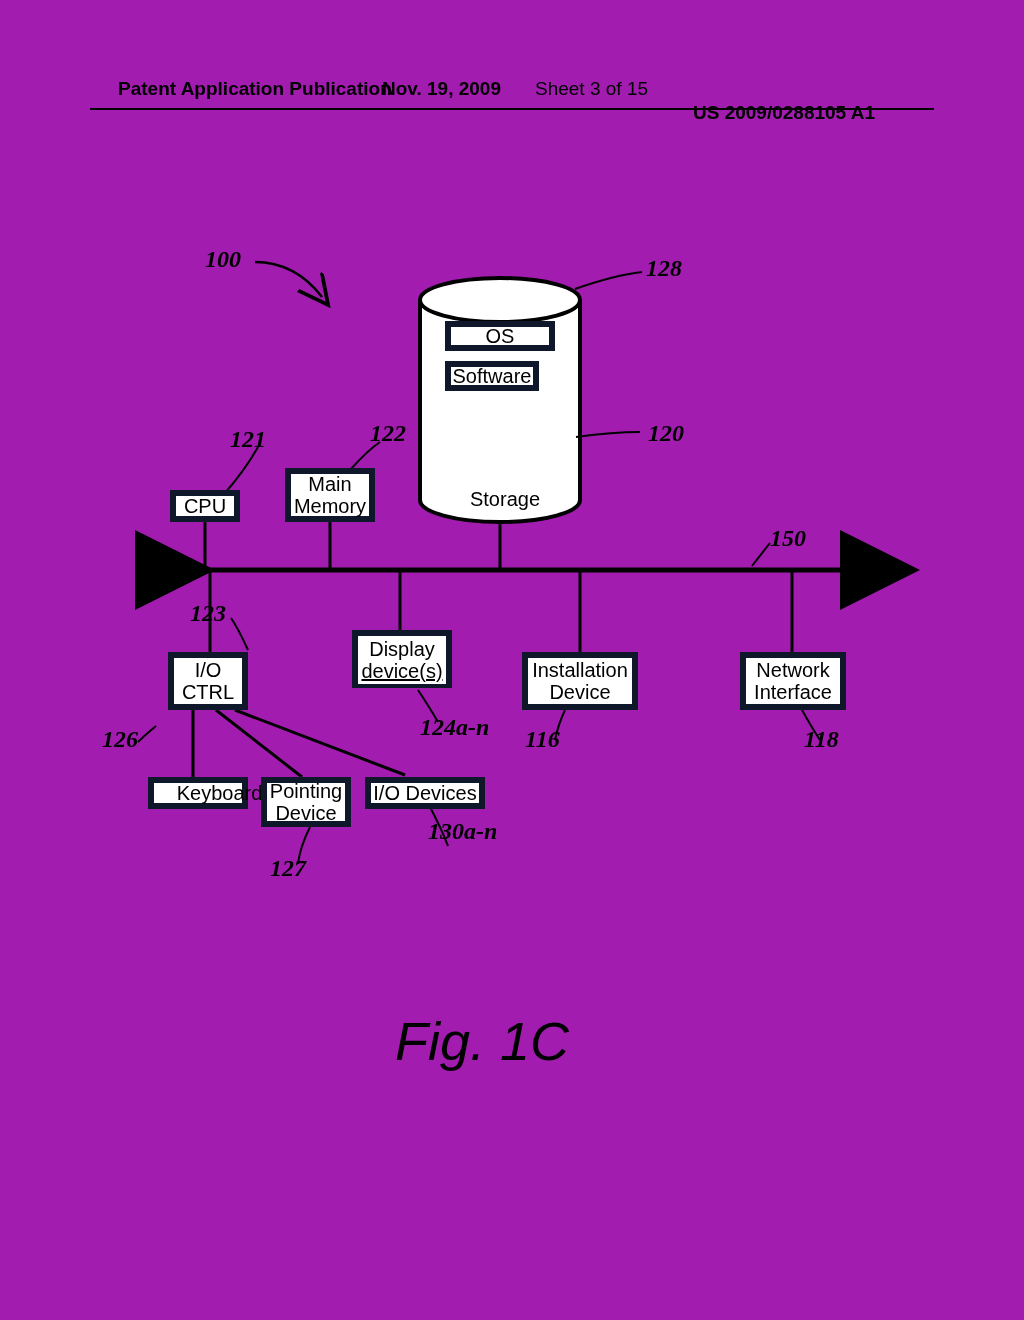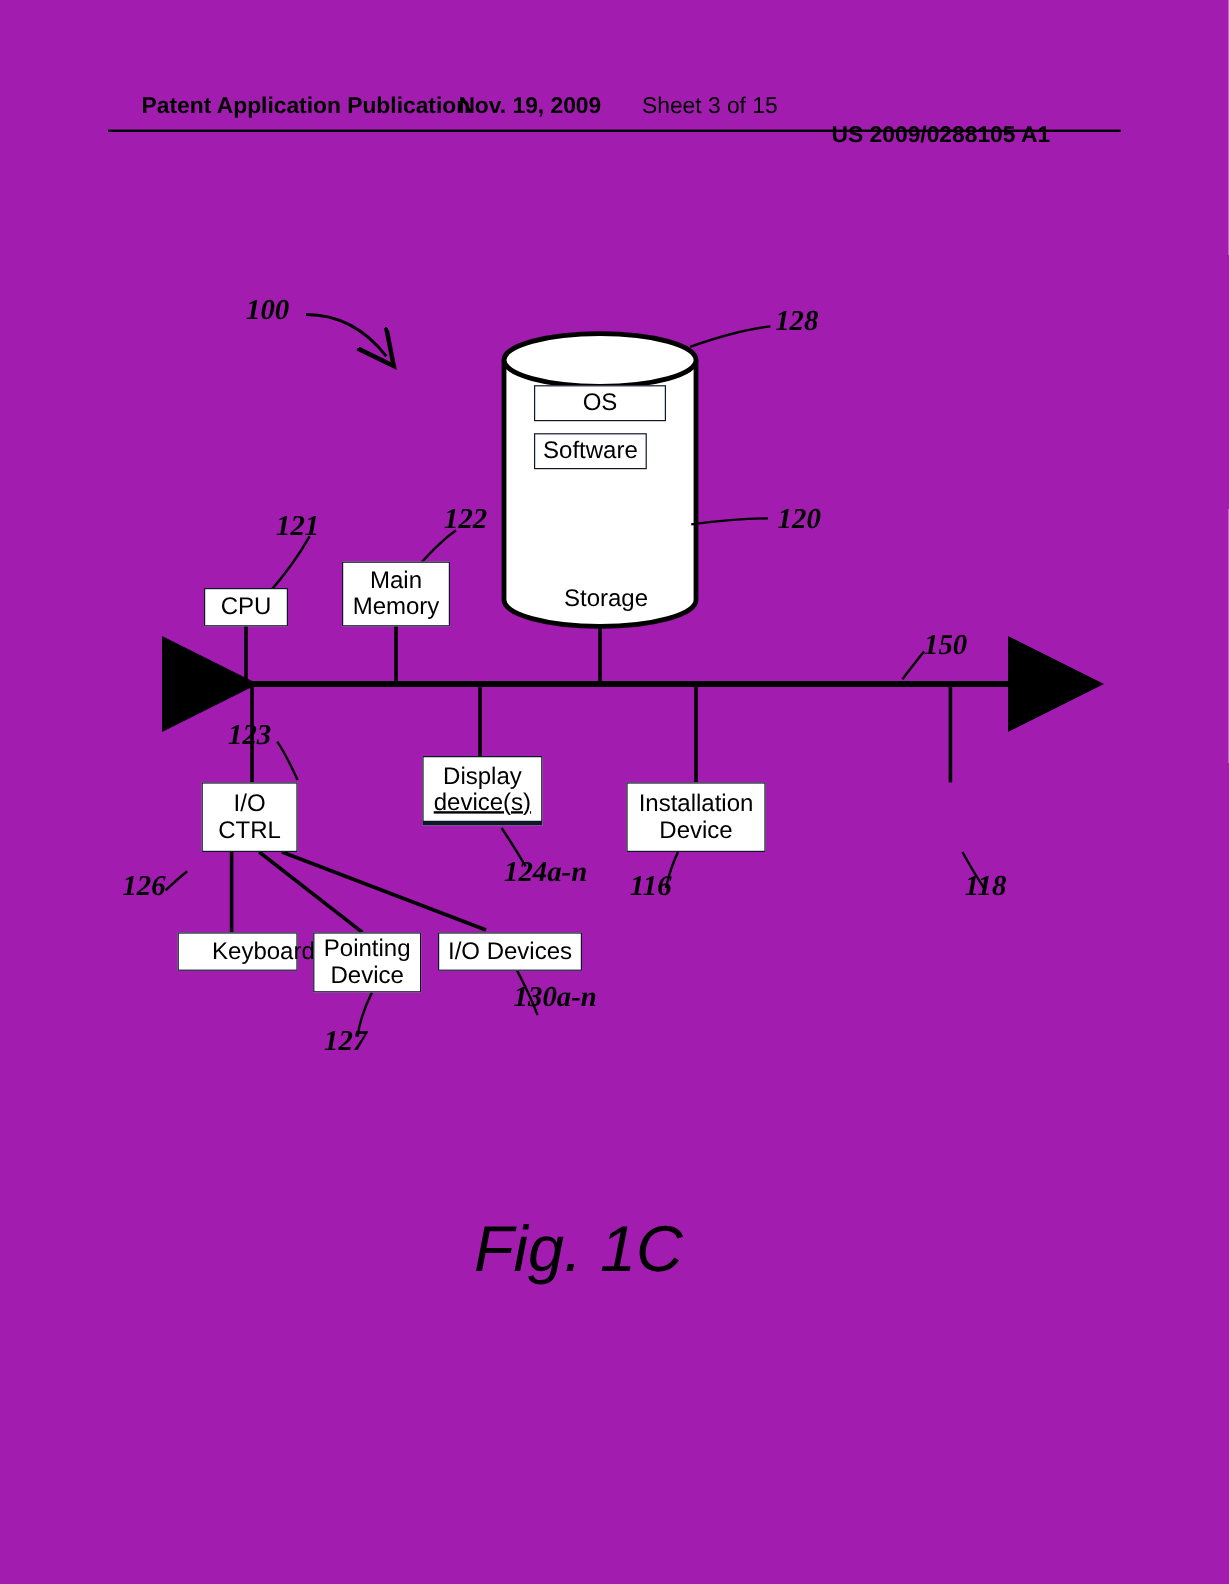--- a/index.html
+++ b/index.html
@@ -53,21 +53,21 @@
   .ref {
     position: absolute;
     font-weight: bold;
     font-style: italic;
     font-family: "Times New Roman", Times, serif;
     font-size: 24px;
   }
 
   .box {
     position: absolute;
-    border: 1px solid #0f172a;
+    border: 6px solid #0f172a;
     background: #fff;
     text-align: center;
     font-size: 20px;
     display: flex;
     align-items: center;
     justify-content: center;
     flex-direction: column;
     line-height: 1.1;
     box-sizing: border-box;
   }
@@ -192,20 +192,24 @@
   <div class="box" style="left:352px; top:630px; width:100px; height:58px; border-bottom-width:4px;">
     <span>Display</span>
     <span style="text-decoration: underline;">device(s)</span>
   </div>
 
   <div class="box" style="left:522px; top:652px; width:116px; height:58px;">
     <span>Installation</span>
     <span>Device</span>
   </div>
 
+  <div class="box" style="left:740px; top:652px; width:106px; height:58px;">
+    <span>Network</span>
+    <span>Interface</span>
+  </div>
 
   <div class="box" style="left:148px; top:777px; width:100px; height:32px;padding-left:43px;">
     <span>Keyboard</span>
   </div>
 
   <div class="box" style="left:261px; top:777px; width:90px; height:50px;">
     <span>Pointing</span>
     <span>Device</span>
   </div>
 

